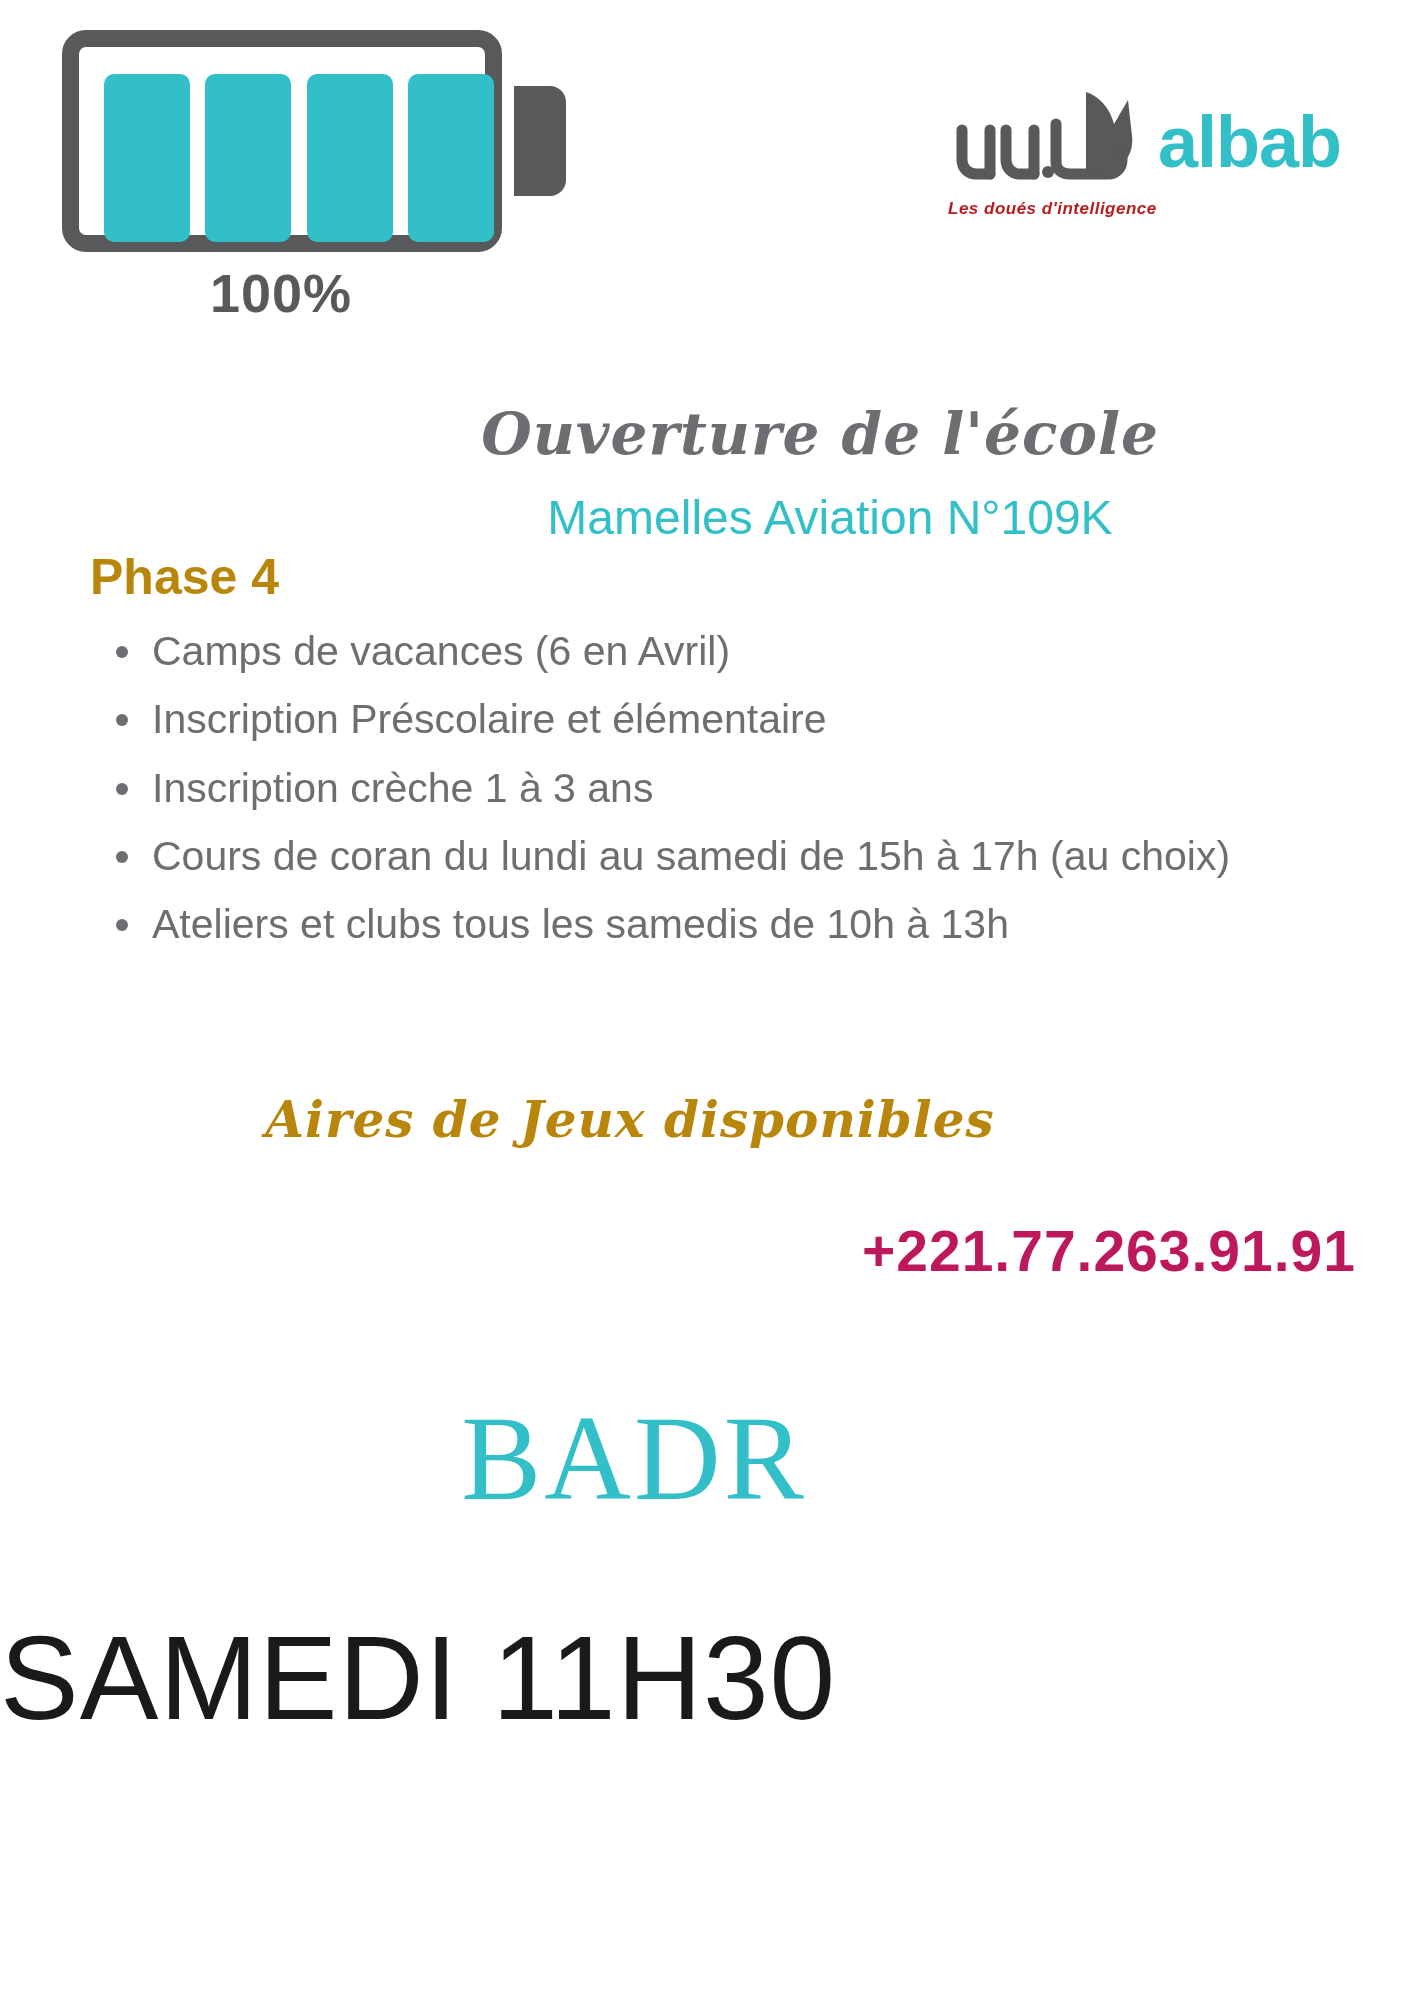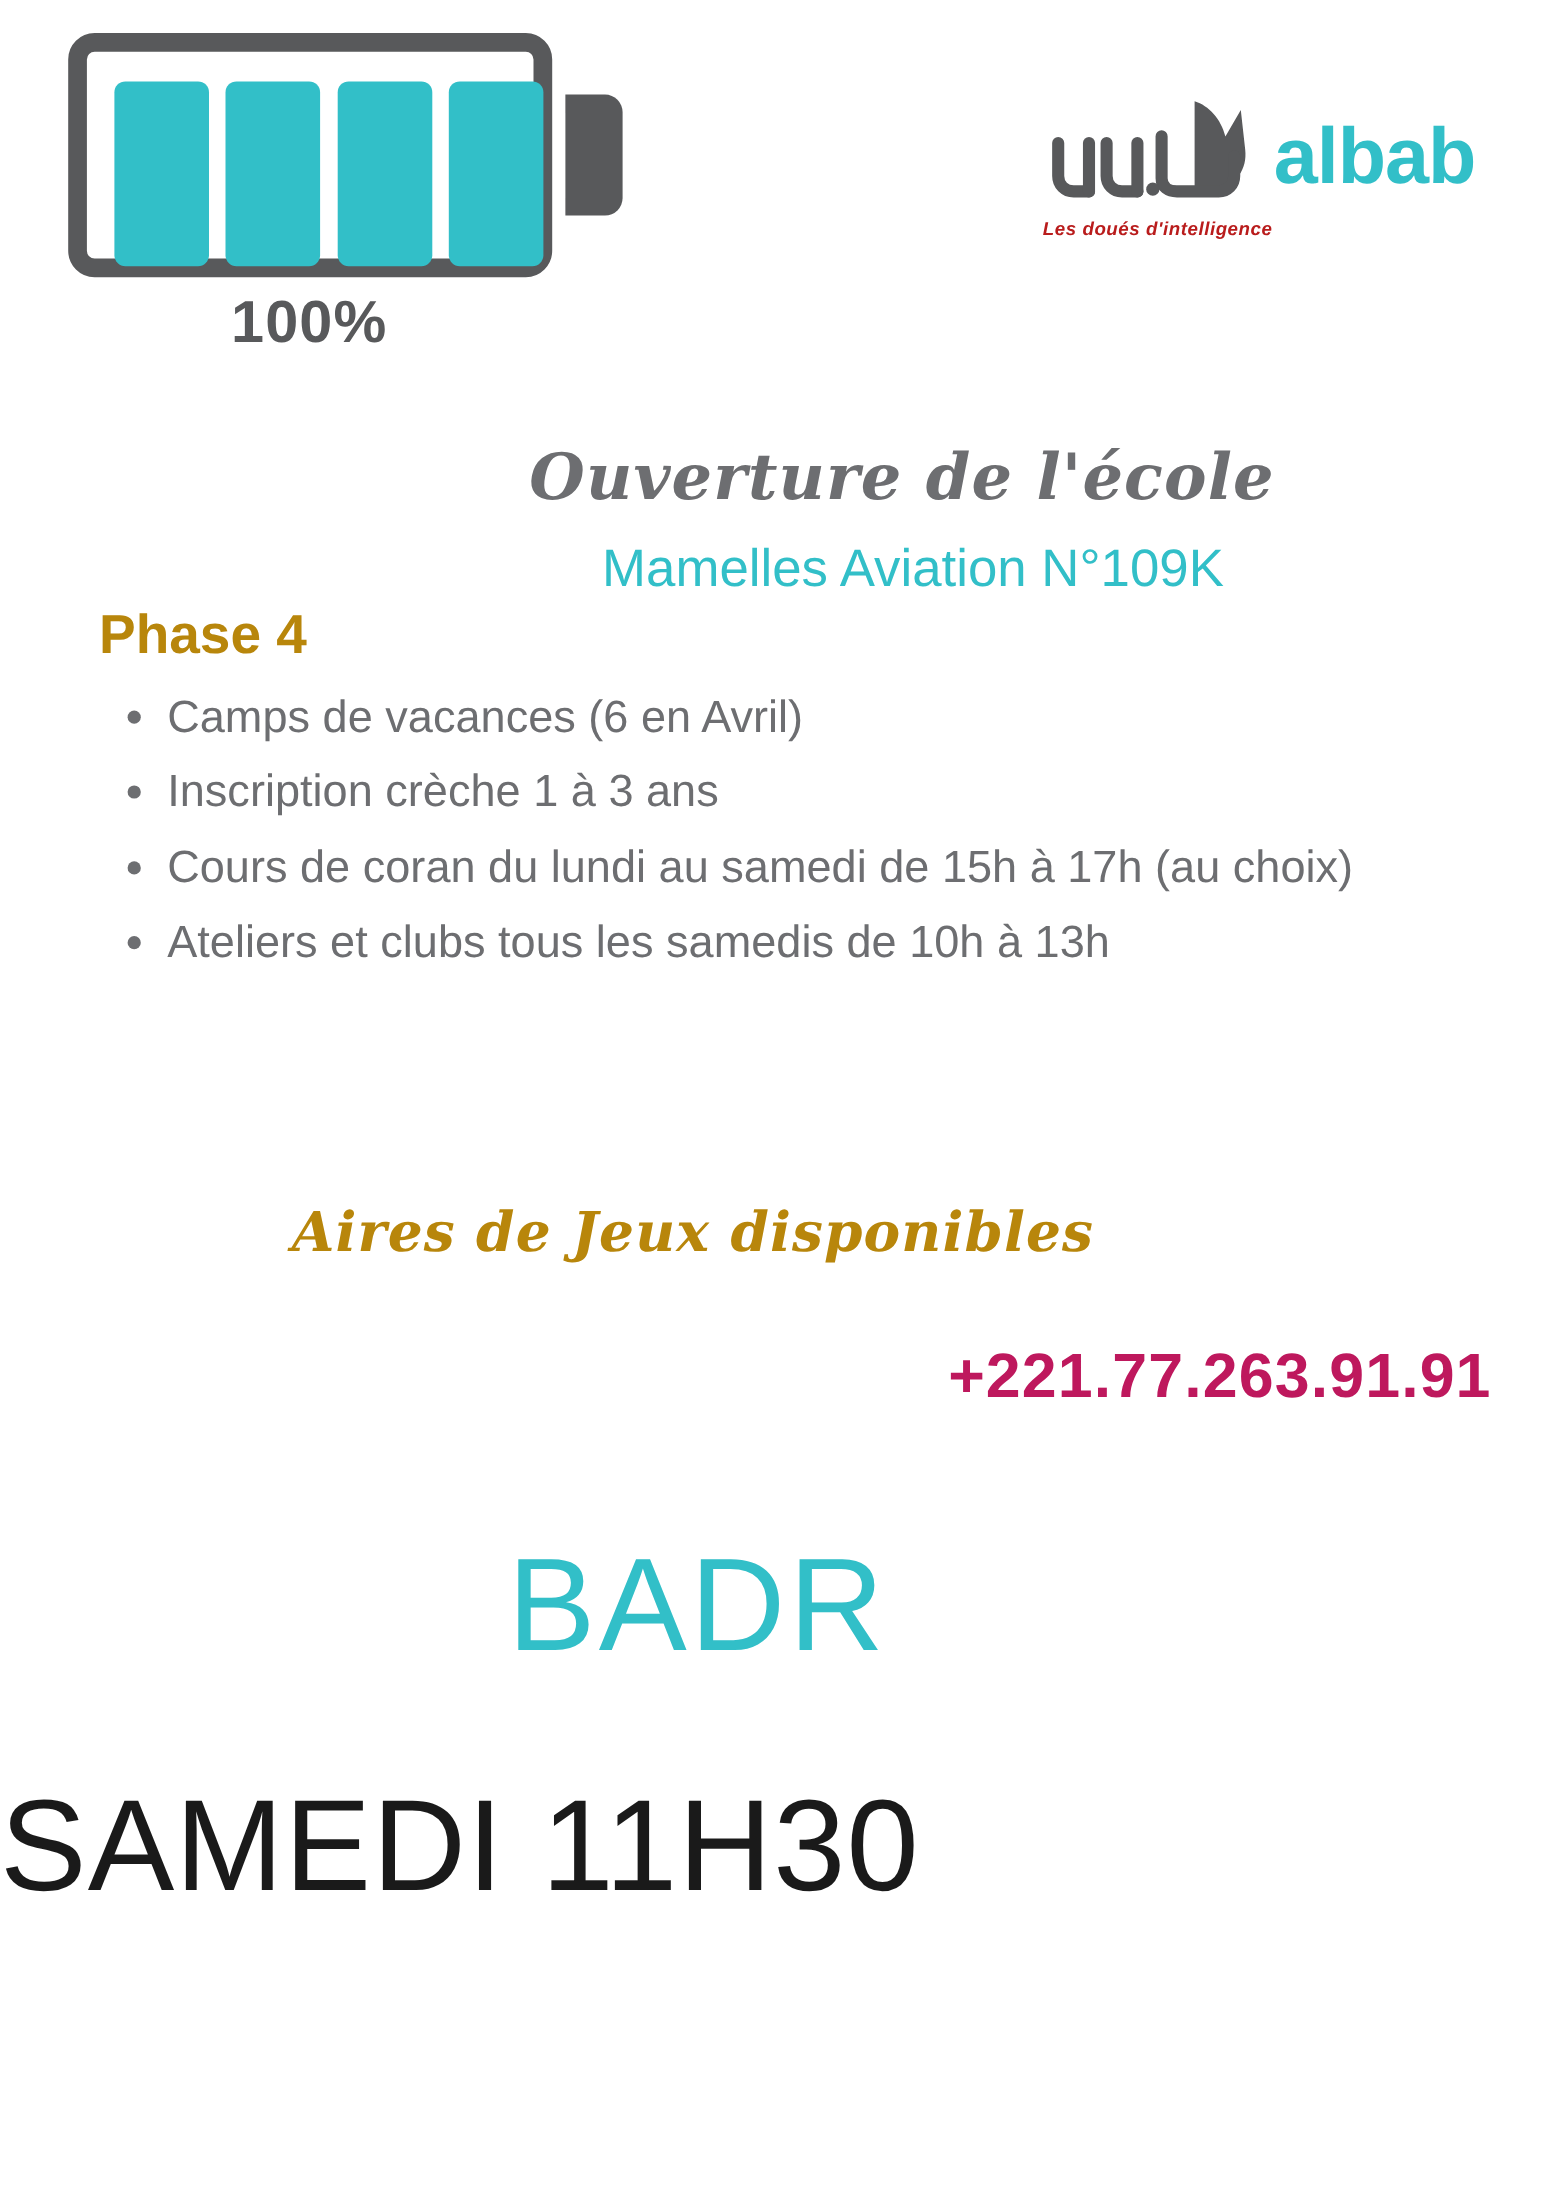--- a/index.html
+++ b/index.html
@@ -189,21 +189,21 @@
     letter-spacing: 1px;
     font-weight: bold;
   }
 
   .badr {
     position: absolute;
     left: 0;
     top: 1390px;
     width: 1268px;
     text-align: center;
-    font-family: Liberation Sans, sans-serif;
+    font-family: Liberation Serif, serif;
     font-size: 120px;
     color: #32bfc8;
     letter-spacing: 3px;
   }
 
   .when {
     position: absolute;
     left: 0;
     top: 1610px;
     width: 1414px;
@@ -244,20 +244,21 @@
   <div class="logo-word">albab</div>
   <div class="logo-tagline">Les doués d'intelligence</div>
 </div>
 
 <div class="title-script">Ouverture de l'école</div>
 <div class="subtitle">Mamelles Aviation N°109K</div>
 <div class="phase">Phase 4</div>
 
 <ul class="bullets">
   <li>Camps de vacances (6 en Avril)</li>
+  <li>Inscription Préscolaire et élémentaire</li>
   <li>Inscription crèche 1 à 3 ans</li>
   <li>Cours de coran du lundi au samedi de 15h à 17h (au choix)</li>
   <li>Ateliers et clubs tous les samedis de 10h à 13h</li>
 </ul>
 
 <div class="aires">Aires de Jeux disponibles</div>
 <div class="phone">+221.77.263.91.91</div>
 <div class="badr">BADR</div>
 <div class="when">SAMEDI 11H30</div>
 

